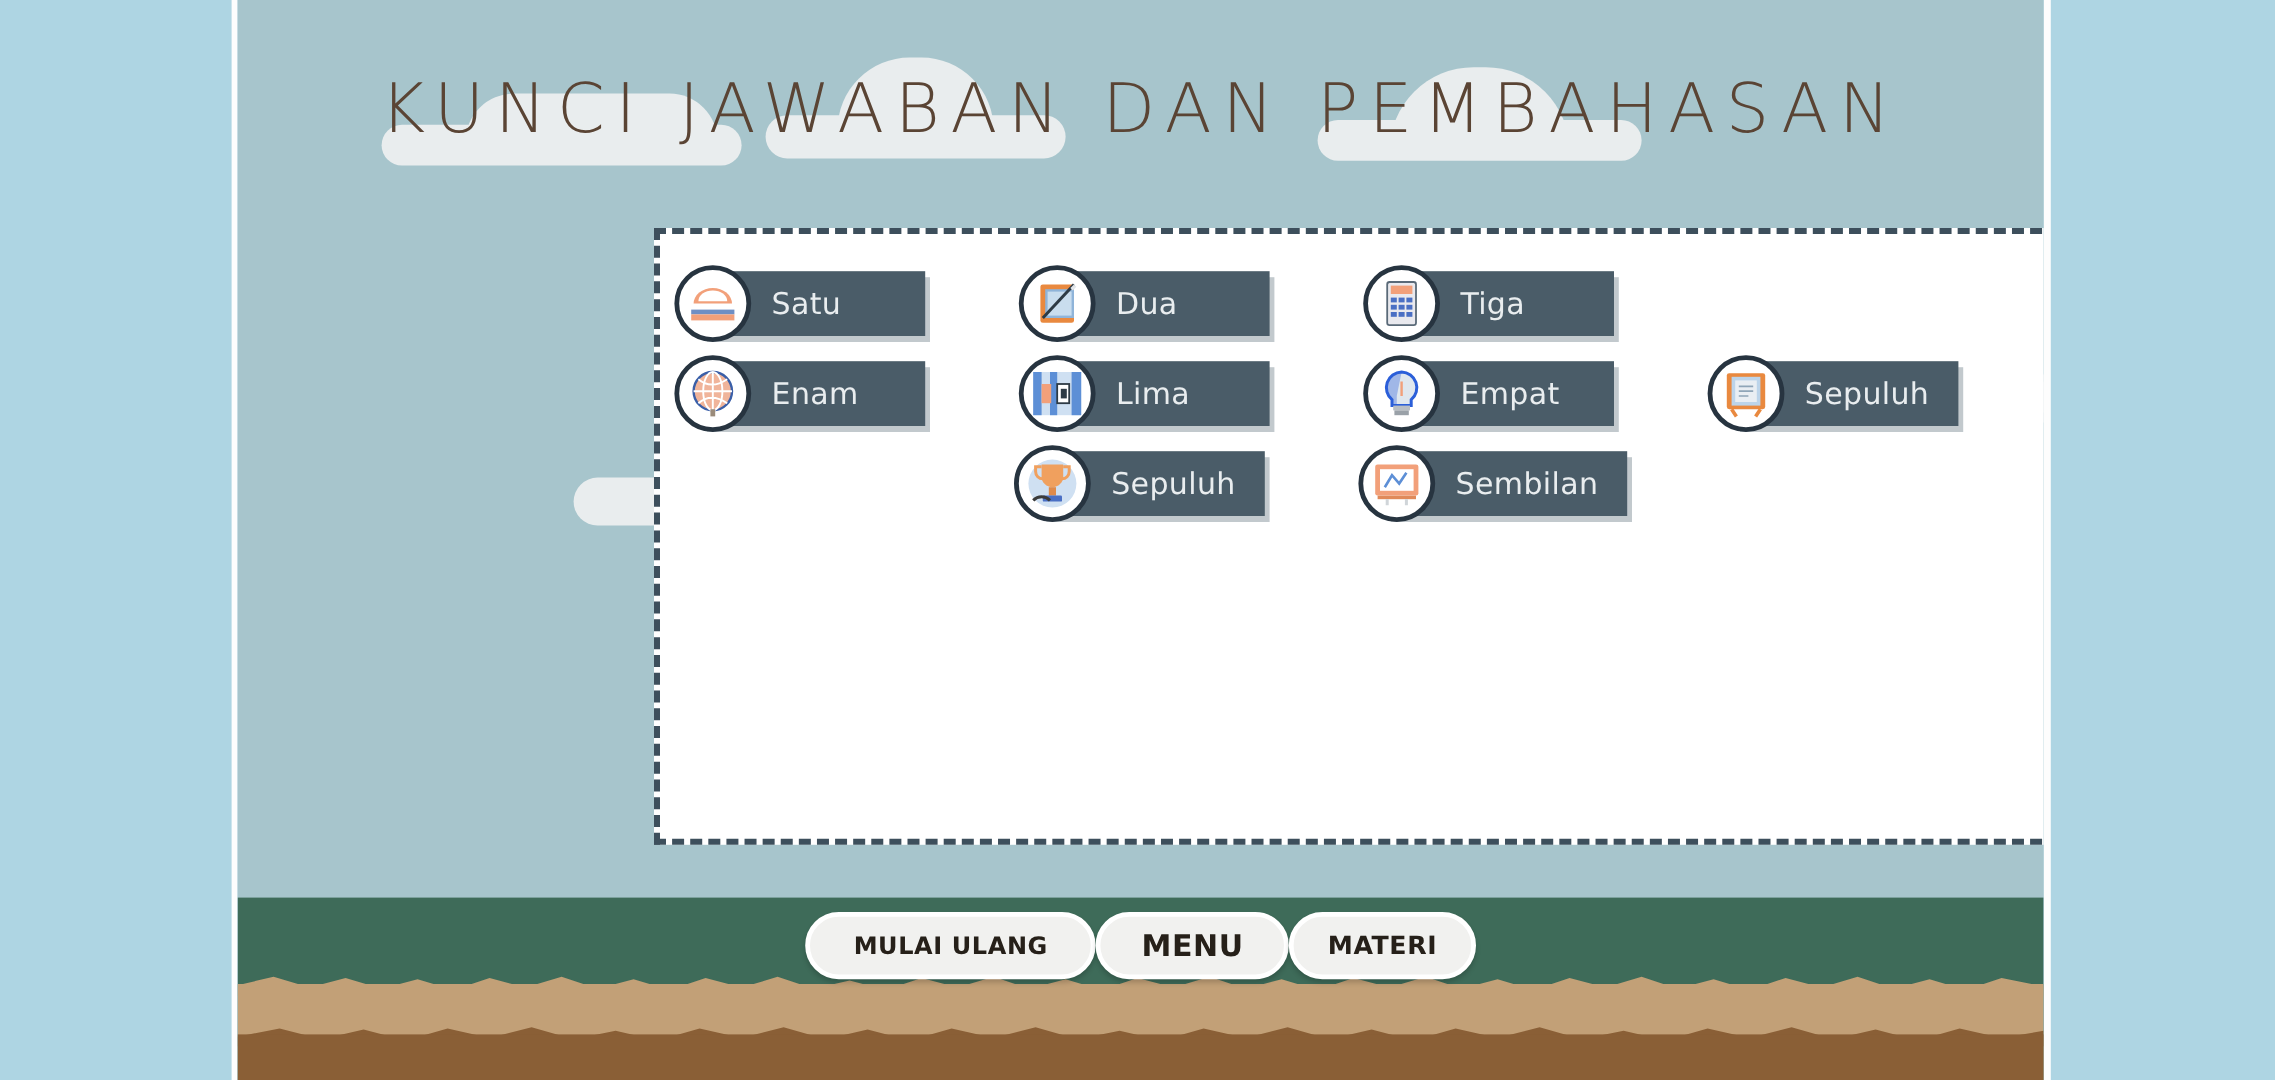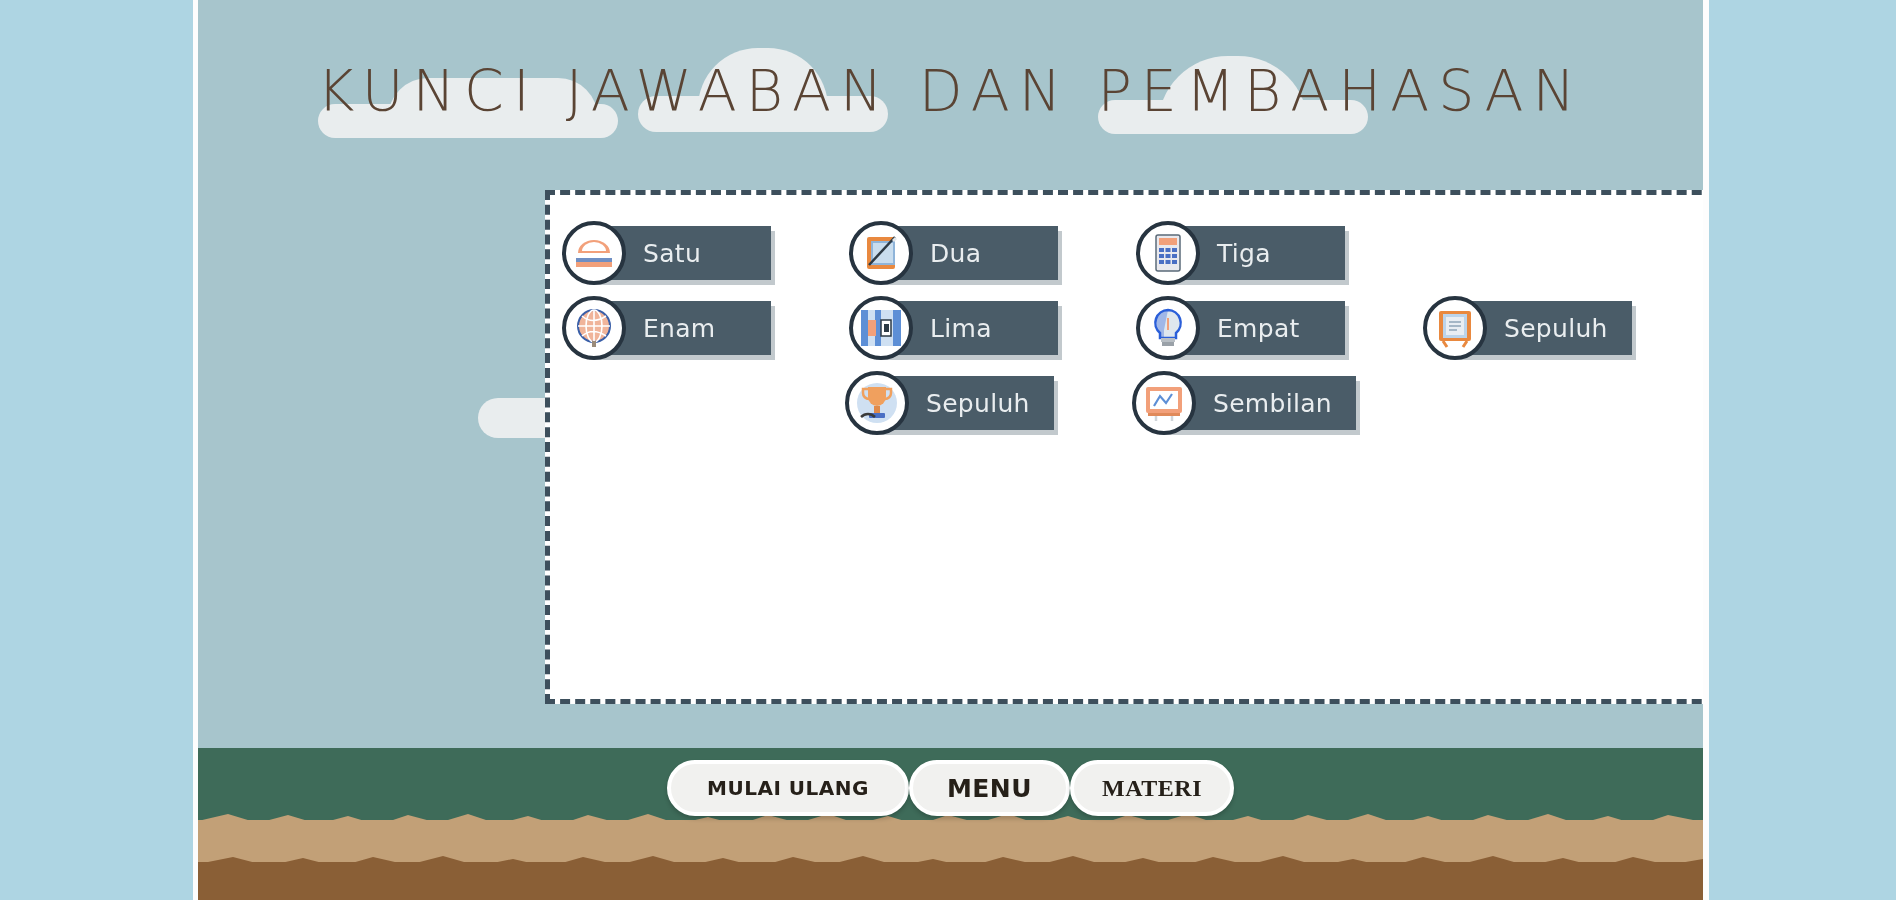--- a/index.html
+++ b/index.html
@@ -124,21 +124,21 @@
     color: #262019;
     font-family: "DejaVu Sans", sans-serif;
     font-weight: bold;
     letter-spacing: 0.5px;
     box-shadow: 0 3px 4px rgba(0,0,0,0.18);
     cursor: pointer;
     white-space: nowrap;
   }
   .nbtn.s1 { font-size: 20px; padding: 0 36px; }
   .nbtn.s2 { font-size: 25px; padding: 0 34px; }
-  .nbtn.s3 { font-size: 24px; padding: 0 28px; font-family: Liberation Serif, serif; }
+  .nbtn.s3 { font-size: 21px; padding: 0 28px; }
 </style>
 </head>
 <body>
 
 <div id="root">
 
   <div class="stage-edge-l"></div>
   <div class="stage-edge-r"></div>
 
   <div class="stage">

